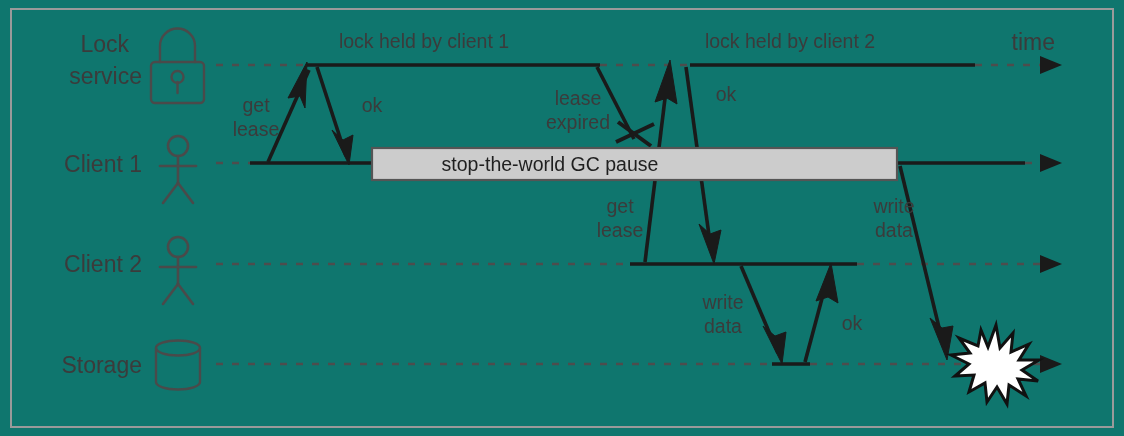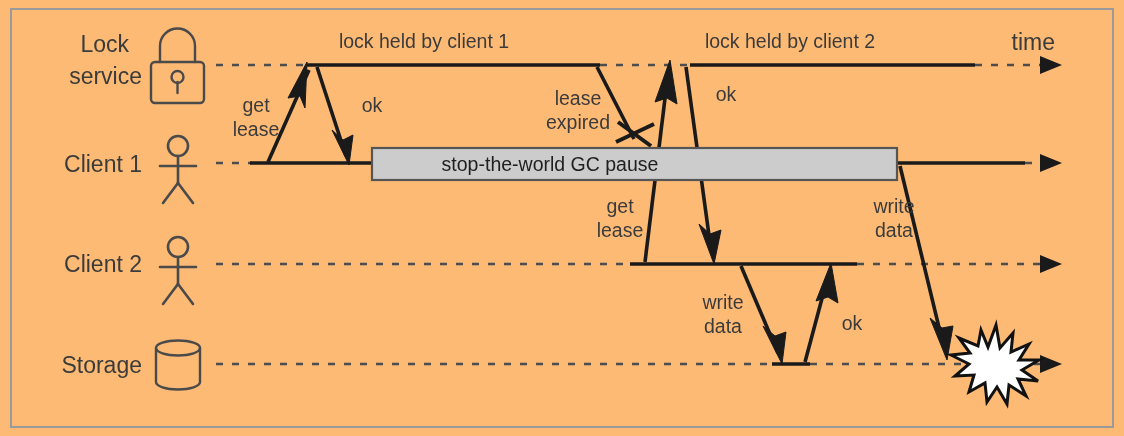--- a/index.html
+++ b/index.html
@@ -7,21 +7,21 @@
     padding: 0;
     background: #ffffff;
   }
   body {
     font-family: "Liberation Sans", sans-serif;
   }
   #figure {
     position: relative;
     width: 1124px;
     height: 436px;
-    background: #fdba74;
+    background: #0f766e;
     box-sizing: border-box;
   }
   #figure svg {
     display: block;
   }
   .frame-border {
     fill: none;
     stroke: #9a9a9a;
     stroke-width: 2;
   }

